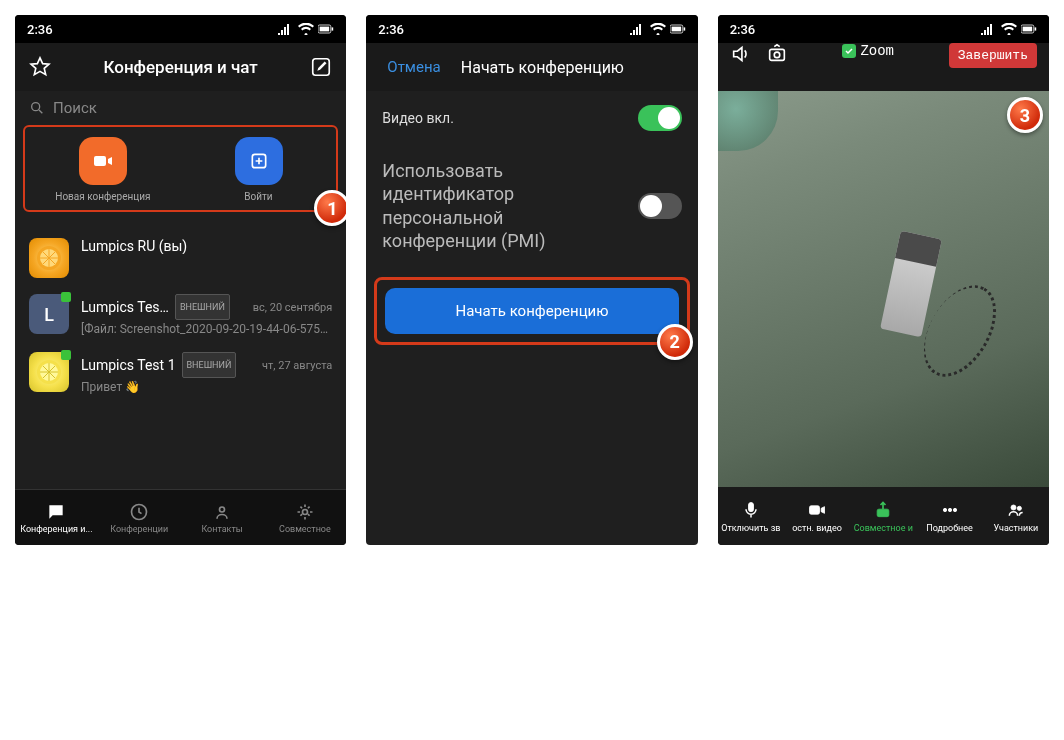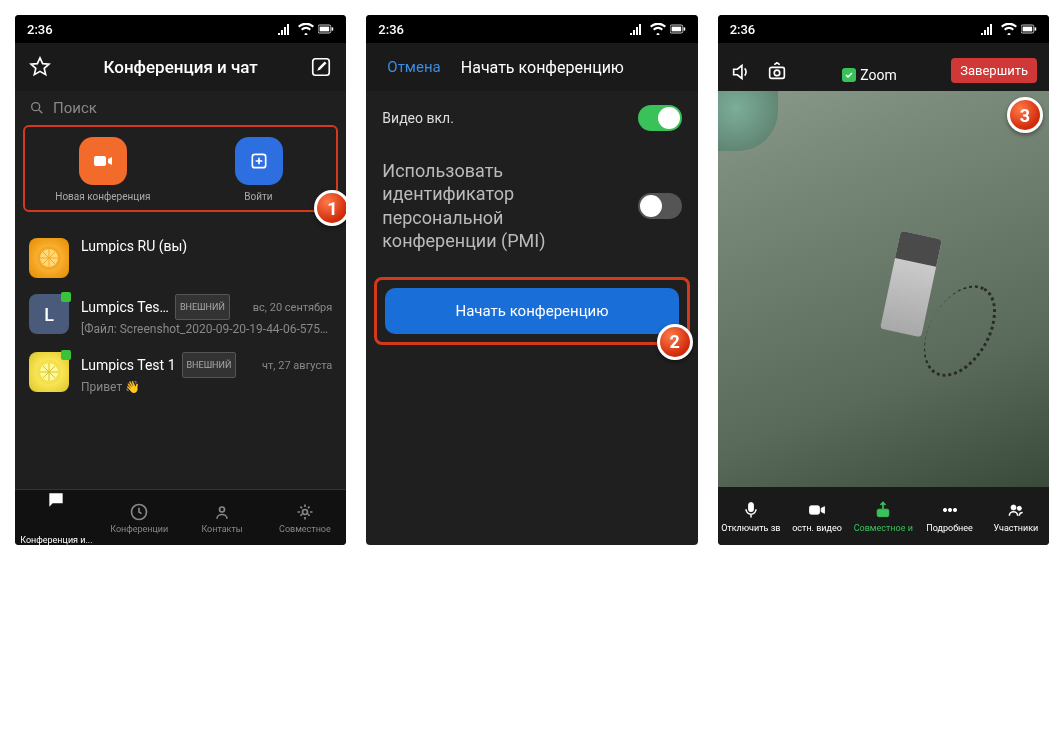--- a/index.html
+++ b/index.html
@@ -137,21 +137,21 @@
   .nav-item {
     flex: 1;
     display: flex;
     flex-direction: column;
     align-items: center;
     justify-content: center;
     gap: 2px;
     color: #888;
     font-size: 9px;
   }
-  .nav-item.active { color: #fff; justify-content: space-between; }
+  .nav-item.active { color: #fff; }
   .nav-item svg { width: 20px; height: 20px; fill: currentColor; }
   
   .s2-header {
     height: 48px; display: flex; align-items: center; padding: 0 21px; background: #1a1a1a;
     gap: 20px;
   }
   .cancel-link { color: #3a8ee0; font-size: 15px; }
   .s2-title { font-size: 16px; color:#fff; }
   .setting-row {
     display: flex; align-items: center; justify-content: space-between;
@@ -179,22 +179,23 @@
     background: #1a6ed8;
     color: #fff;
     text-align: center;
     padding: 14px;
     border-radius: 10px;
     font-size: 15px;
   }
   
   .s3 { background: #000; }
   .s3-topbar {
-    height: 48px; display:flex; align-items:flex-end; padding: 8px 12px; gap: 14px;
+    height: 48px; display:flex; align-items:flex-start; padding: 0 12px; gap: 14px;
     background: #1a1a1a;
+    font-family: Liberation Mono, monospace;
   }
   .s3-topbar .spacer { flex: 1; }
   .zoom-lbl { display:flex; align-items:center; gap:4px; color:#fff; font-size:14px;}
   .zoom-lbl .shield { width:14px;height:14px; background:#3ac25a; border-radius:3px; display:flex;align-items:center;justify-content:center;}
   .end-btn {
     background: #d03838; color:#fff; border-radius:4px; padding: 5px 9px; font-size: 13px;
   }
   .video-feed {
     flex: 1;
     background: linear-gradient(160deg, #8a9a8a 0%, #7a8a7a 20%, #6a7a6a 45%, #5a6a5a 70%, #3a4a3a 100%);

